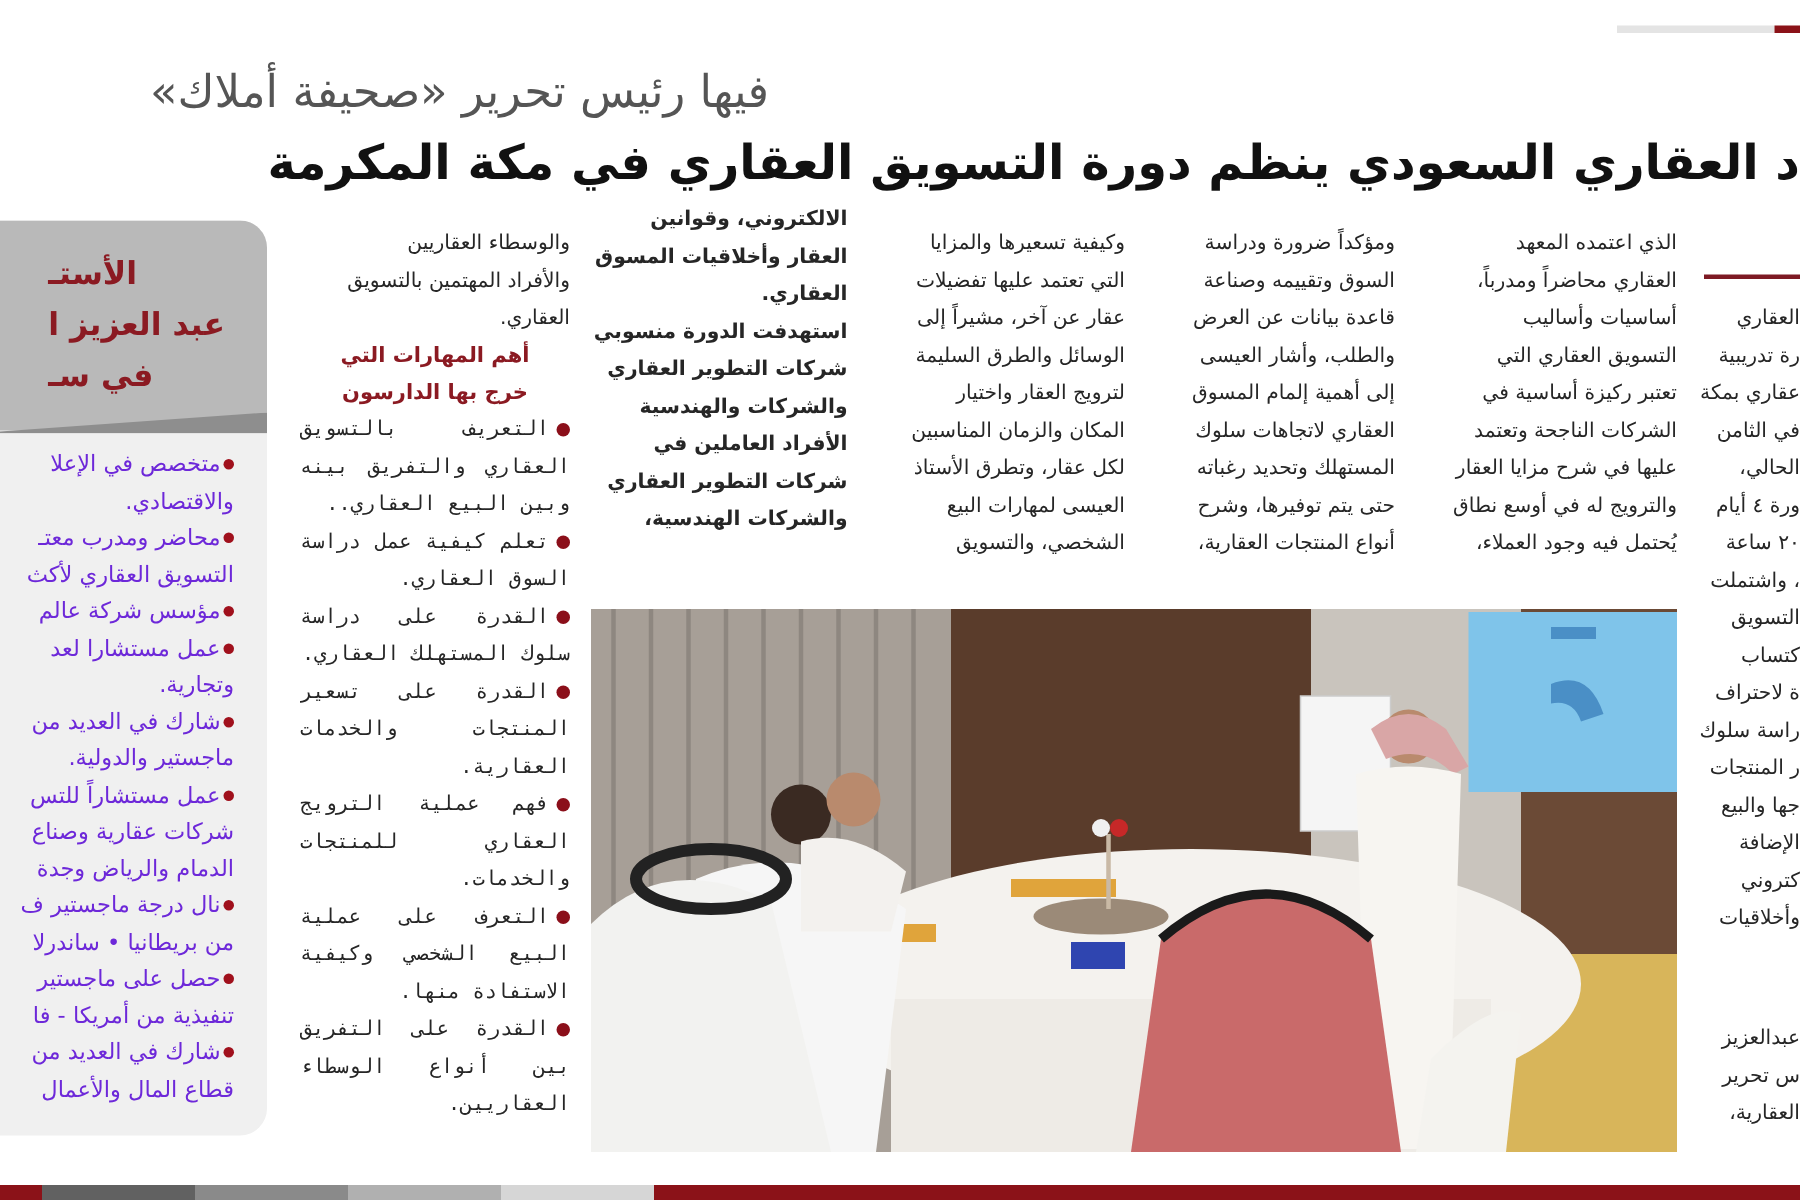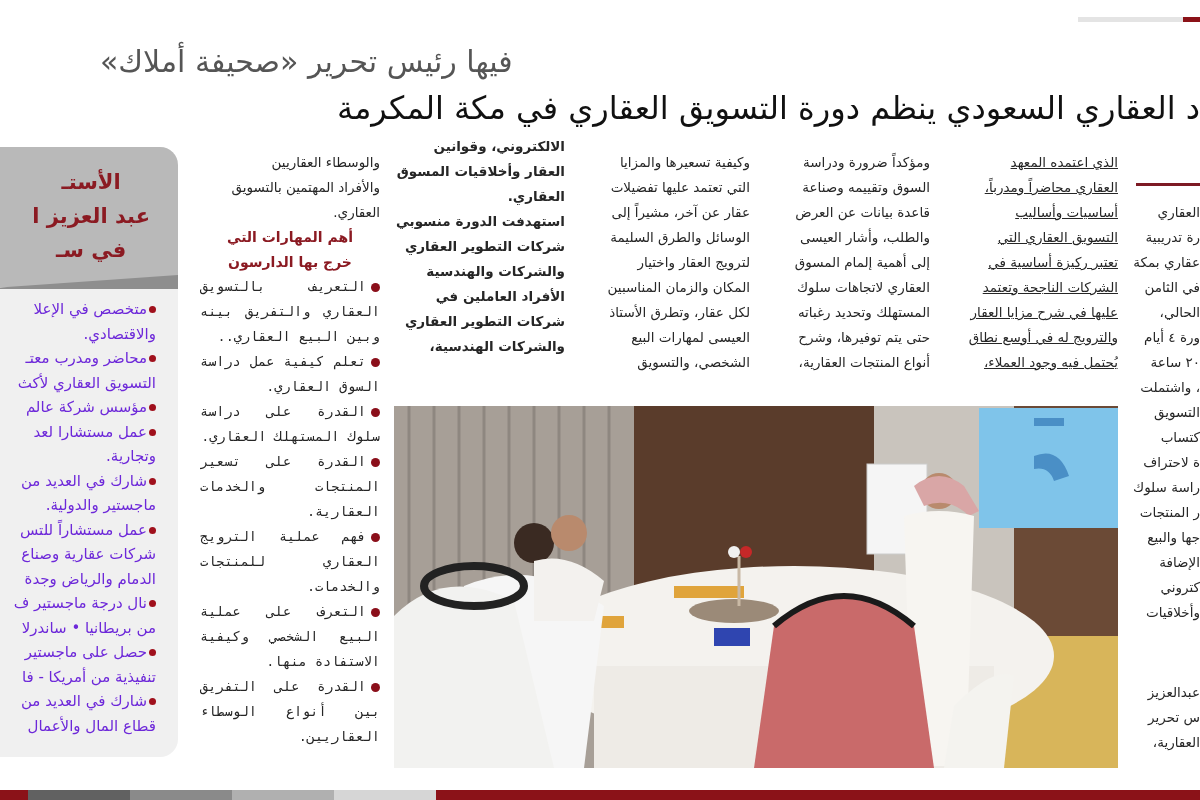--- a/index.html
+++ b/index.html
@@ -14,32 +14,32 @@
   .top-rule-grey { left: 1078px; top: 17px; width: 105px; height: 5px; background: #e4e4e4; }
   .top-rule-red  { left: 1183px; top: 17px; width: 17px; height: 5px; background: #8b1218; }
 
   .subhead {
     right: 0; top: 40px; width: 1100px; text-align: left; direction: rtl;
     font-size: 30px; color: #555; font-weight: normal; white-space: nowrap; overflow: hidden;
     line-height: 44px;
   }
   .headline {
     right: 0; top: 84px; width: 1040px; text-align: right; direction: rtl;
-    font-size: 32px; font-weight: normal; color: #111; white-space: nowrap; overflow: hidden;
+    font-size: 32px; font-weight: bold; color: #111; white-space: nowrap; overflow: hidden;
     line-height: 48px;
   }
 
   .col {
     direction: rtl; text-align: justify; font-family: "DejaVu Sans", sans-serif;
     font-size: 13.5px; line-height: 25px; color: #262626; overflow: hidden;
   }
   .col p { margin: 0; font-family: Liberation Mono, monospace; }
   .col1 { left: 1130px; top: 200px; width: 70px; }
   .col1-tail { left: 1130px; top: 680px; width: 70px; }
-  .col2 { left: 938px; top: 150px; width: 180px; height: 250px; text-decoration: underline; }
+  .col2 { left: 938px; top: 150px; width: 180px; height: 250px; }
   .col3 { left: 758px; top: 150px; width: 172px; height: 250px; }
   .col4 { left: 572px; top: 150px; width: 178px; height: 250px; }
   .col5 { left: 390px; top: 134px; width: 175px; height: 250px; font-weight: bold; }
   .col6 { left: 200px; top: 150px; width: 180px; height: 620px; }
 
   .red-rule { left: 1136px; top: 183px; width: 64px; height: 3px; background: #7d1a24; }
 
   .skills-title { color: #8b1a22; font-weight: bold; text-align: center; font-size: 14px; }
   .bullet-dot {
     display: inline-block; width: 9px; height: 9px; border-radius: 50%;
@@ -56,21 +56,21 @@
   }
   .sidebar-head {
     position: absolute; left: 0; top: 0; width: 198px; height: 140px;
     background: #b9b9b9;
   }
   .sidebar-head-strip {
     position: absolute; left: 0; top: 128px; width: 198px; height: 14px;
     background: #8e8e8e; clip-path: polygon(0 100%, 100% 0, 100% 100%);
   }
   .sidebar-title {
-    position: absolute; right: 28px; top: 18px; direction: rtl; text-align: center;
+    position: absolute; right: 28px; top: 18px; direction: rtl; text-align: left;
     font-size: 21px; font-weight: bold; color: #8b1a22; line-height: 34px; white-space: nowrap;
   }
   .sidebar-list {
     position: absolute; right: 22px; top: 150px; direction: rtl; text-align: right;
     font-size: 15px; line-height: 24.5px; color: #6d28d9; white-space: nowrap;
   }
   .sidebar-list .bullet-dot { width: 7px; height: 7px; margin-left: 2px; background: #a0101c; }
 
   .bottom-bar { left: 0; top: 790px; height: 10px; }
 </style>

